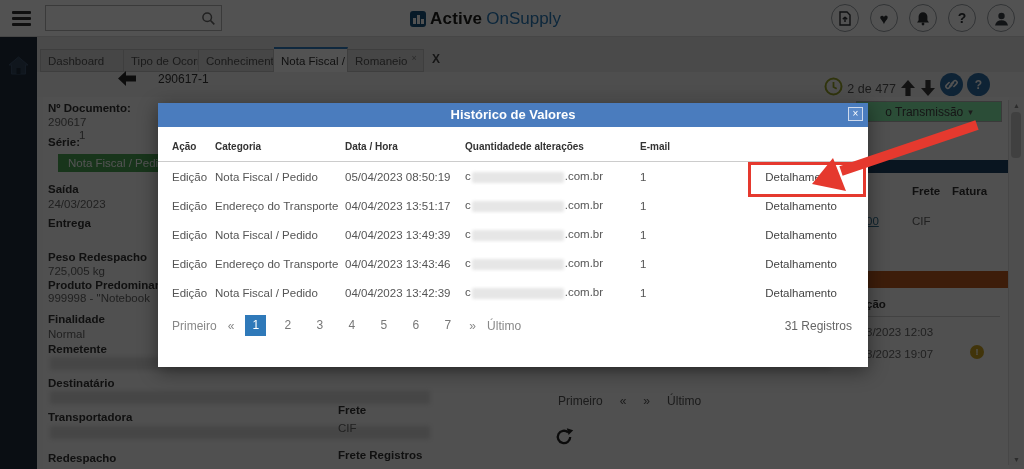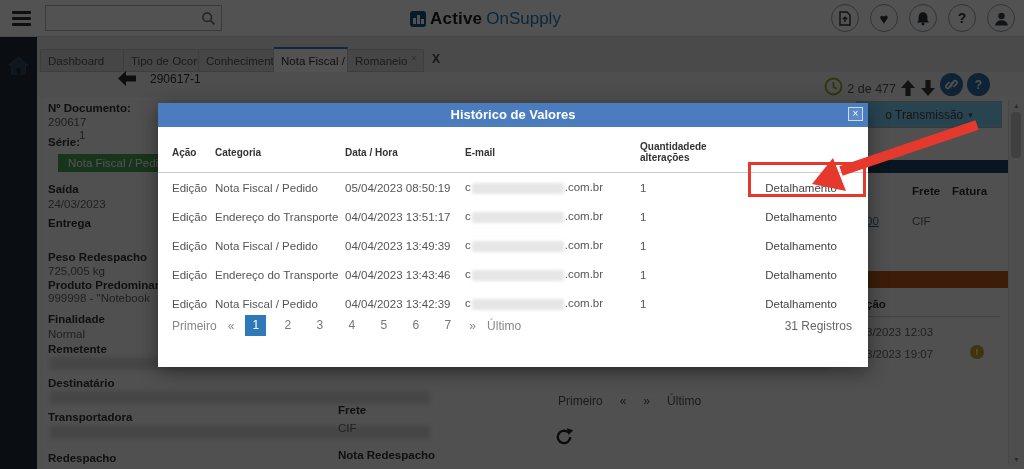--- a/index.html
+++ b/index.html
@@ -29,36 +29,36 @@
 
   .tabbar { position:absolute; left:37px; top:37px; width:987px; height:60px; background:#e7e7e7; }
   .tabs { position:absolute; left:3px; top:10px; display:flex; align-items:flex-end; }
   .tab { height:23px; background:#d9d9d9; border:1px solid #c2c2c2; border-left:none; padding:0 7px; display:flex; align-items:center; gap:4px; font-size:11.5px; color:#555; cursor:pointer; white-space:nowrap; overflow:hidden; }
   .tab:first-child { border-left:1px solid #c2c2c2; }
   .tab.active { background:#fff; border-top:2px solid #2f7ec0; border-bottom:none; color:#333; height:25px; }
   .tab .tx { font-size:9px; color:#888; margin-top:-6px; cursor:pointer; }
   .tab-closeall { margin-left:8px; margin-bottom:6px; font-size:12px; font-weight:bold; color:#444; cursor:pointer; }
 
   .subbar { position:absolute; left:37px; top:72px; width:987px; height:25px; background:#f3f3f3; }
-  .ref { position:absolute; left:81px; top:-1px; display:flex; align-items:center; gap:14px; }
+  .ref { position:absolute; left:81px; top:-1px; display:flex; align-items:center; gap:22px; }
   .ref span { font-size:12px; color:#333; }
   .subright { position:absolute; right:34px; top:1px; display:flex; align-items:flex-end; gap:4px; }
   .subright .cnt { font-size:12.5px; color:#555; }
   .roundbtn { width:23px; height:23px; border-radius:50%; background:#2e6da4; color:#fff; display:flex; align-items:center; justify-content:center; font-size:12px; font-weight:bold; cursor:pointer; }
 
   .content { position:absolute; left:43px; top:97px; width:966px; height:372px; background:#f7f7f7; }
   .lbl { position:absolute; font-size:11.5px; font-weight:bold; color:#333; white-space:nowrap; }
   .val { position:absolute; font-size:11.5px; color:#666; white-space:nowrap; }
   .badge { position:absolute; left:15px; top:57px; background:#4ba455; color:#fff; font-size:11.5px; padding:3px 10px; white-space:nowrap; }
   .blurbar { position:absolute; height:13px; background:#d9d9d9; border-radius:2px; filter:blur(2px); }
 
   .bgpage { position:absolute; left:515px; top:297px; display:flex; gap:17px; font-size:12px; color:#555; }
   .refresh { position:absolute; left:511px; top:330px; cursor:pointer; }
 
-  .transbtn { position:absolute; left:813px; top:4px; width:146px; height:27px; border:1px solid #b5b5b5; background:#7dd3fc; display:flex; align-items:center; justify-content:center; gap:5px; font-size:12px; color:#444; cursor:pointer; }
+  .transbtn { position:absolute; left:813px; top:4px; width:146px; height:21px; border:1px solid #b5b5b5; background:#86efac; display:flex; align-items:center; justify-content:center; gap:5px; font-size:12px; color:#444; cursor:pointer; }
   .navybar { position:absolute; left:727px; top:63px; width:238px; height:13px; background:#1c4364; }
   .orangebar { position:absolute; left:727px; top:174px; width:238px; height:17px; background:#bf5a20; }
   .rlink { position:absolute; font-size:11.5px; color:#31708f; text-decoration:underline; cursor:pointer; }
   .rdiv { position:absolute; left:823px; top:219px; width:134px; height:1px; background:#cccccc; }
   .warn { position:absolute; left:927px; top:248px; width:14px; height:14px; border-radius:50%; background:#c9a21f; color:#fff; font-size:9px; font-weight:bold; text-align:center; line-height:14px; }
 
   .scrollbar { position:absolute; left:1008px; top:100px; width:15px; height:365px; background:#f1f1f1; border-left:1px solid #dcdcdc; z-index:2; }
   .scrollbar .thumb { position:absolute; left:2px; top:12px; width:10px; height:46px; background:#c6c6c6; border-radius:4px; }
   .scrollbar .sa { position:absolute; left:0; width:15px; text-align:center; font-size:7px; color:#8a8a8a; }
 
@@ -220,21 +220,21 @@
       <span class="lbl" style="left:5px;top:246px">Remetente</span>
       <div class="blurbar" style="left:7px;top:260px;width:780px"></div>
       <span class="lbl" style="left:5px;top:280px">Destinatário</span>
       <div class="blurbar" style="left:7px;top:294px;width:380px"></div>
       <span class="lbl" style="left:5px;top:314px">Transportadora</span>
       <div class="blurbar" style="left:7px;top:329px;width:380px"></div>
       <span class="lbl" style="left:5px;top:355px">Redespacho</span>
 
       <span class="lbl" style="left:295px;top:307px">Frete</span>
       <span class="val" style="left:295px;top:325px">CIF</span>
-      <span class="lbl" style="left:295px;top:352px">Nota Redespacho</span>
+      <span class="lbl" style="left:295px;top:352px">Frete Registros</span>
 
       <div class="bgpage">
         <span>Primeiro</span>
         <span>«</span>
         <span>»</span>
         <span>Último</span>
       </div>
       <svg class="refresh" width="20" height="20" viewBox="0 0 20 20">
           <path d="M16.2 10a6.2 6.2 0 1 1-2.1-4.7" fill="none" stroke="#222" stroke-width="2.3"></path>
           <polygon points="12.8,1.2 19.2,3.2 14.6,8" fill="#222"></polygon>
@@ -267,22 +267,22 @@
   <div id="dim"></div>
 
   <div id="modal">
     <div class="mtitle">Histórico de Valores</div>
     <div class="mclose">×</div>
 
     <div class="mgrid mhead">
       <span>Ação</span>
       <span>Categoria</span>
       <span>Data / Hora</span>
+      <span>Quantidadede alterações</span>
       <span>E-mail</span>
-      <span>Quantidadede alterações</span>
       <span></span>
     </div>
 
     <div class="mgrid mrow">
       <span>Edição</span>
       <span>Nota Fiscal / Pedido</span>
       <span>05/04/2023 08:50:19</span>
       <span><span>c</span><span class="eblur"></span><span>.com.br</span></span>
       <span>1</span>
       <span class="det">Detalhamento</span>

